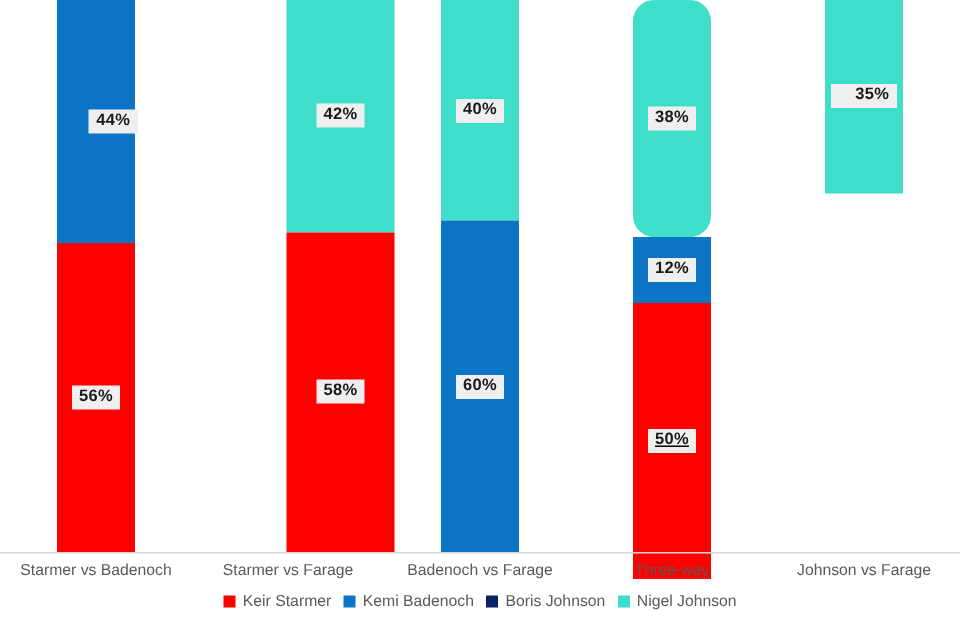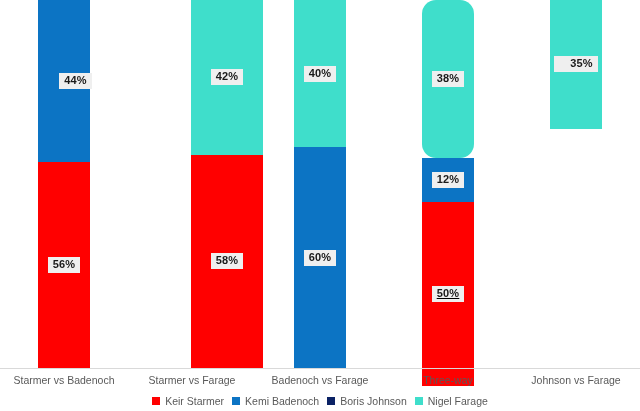--- a/index.html
+++ b/index.html
@@ -119,17 +119,17 @@
       <div class="legend-item">
         <span class="legend-swatch" style="background: rgb(12, 116, 196);"></span>
         <span class="legend-text" style="color: rgb(89, 89, 89);">Kemi Badenoch</span>
       </div>
       <div class="legend-item">
         <span class="legend-swatch" style="background: rgb(11, 34, 101);"></span>
         <span class="legend-text" style="color: rgb(89, 89, 89);">Boris Johnson</span>
       </div>
       <div class="legend-item">
         <span class="legend-swatch" style="background: rgb(63, 222, 203);"></span>
-        <span class="legend-text" style="color: rgb(89, 89, 89);">Nigel Farage</span>
+        <span class="legend-text" style="color: rgb(89, 89, 89);">Nigel Johnson</span>
       </div>
     </div>
 
 </div>
 
 </body></html>

